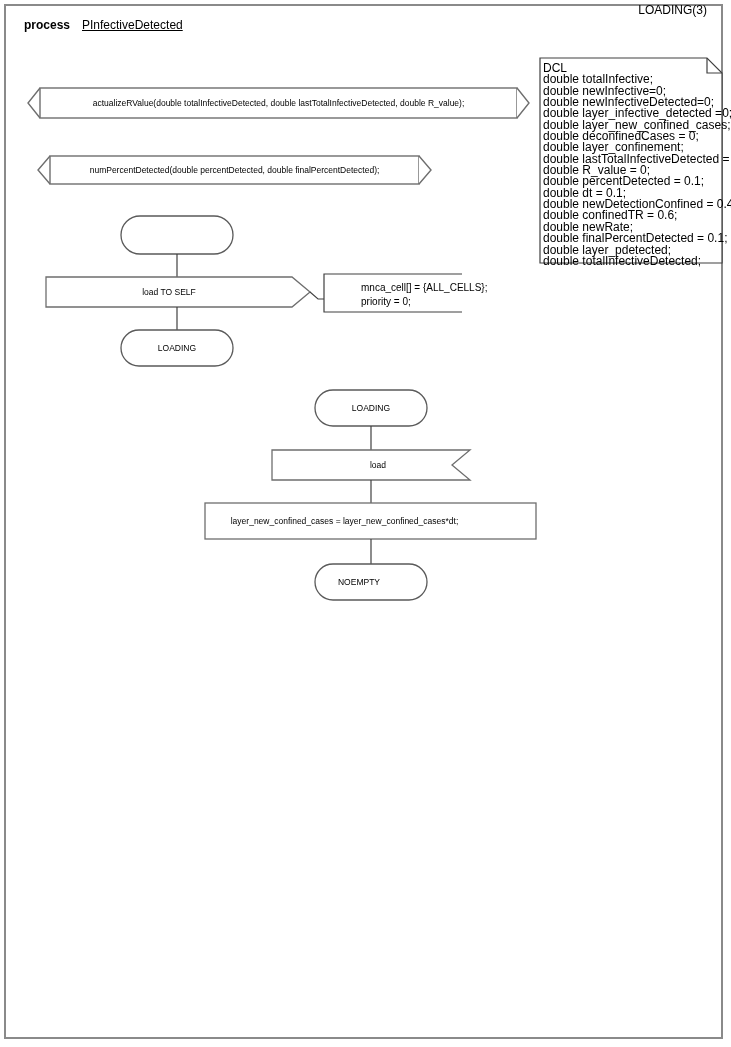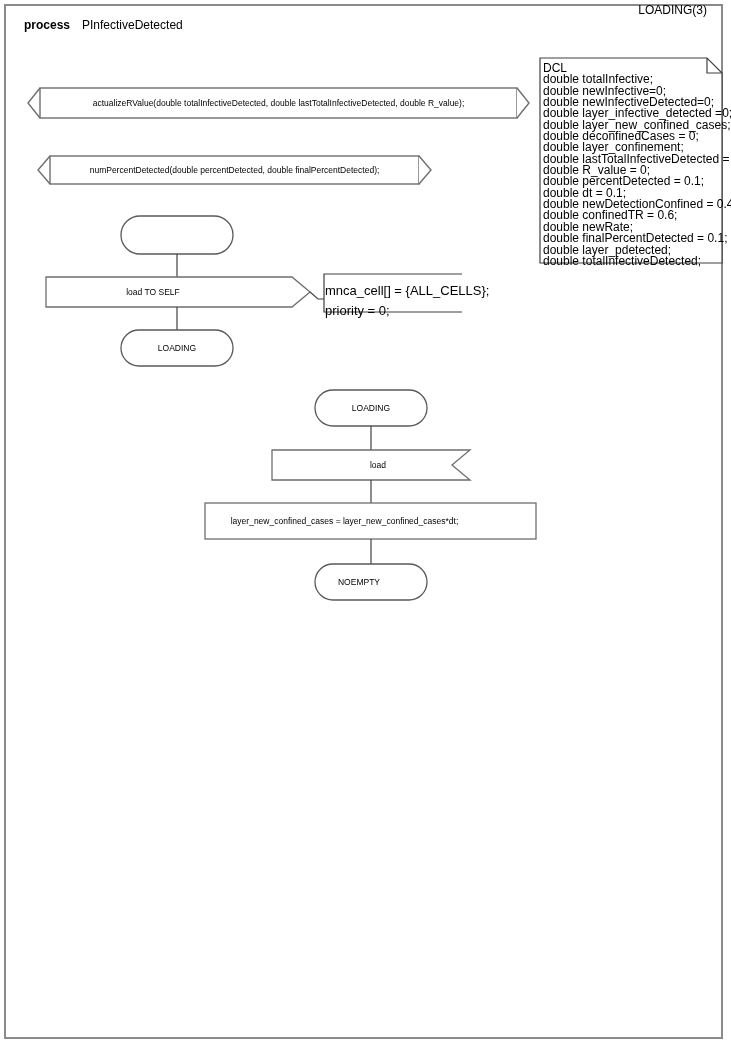--- a/index.html
+++ b/index.html
@@ -40,20 +40,21 @@
   }
   .hdr-kw {
     left: 24px;
     top: 18px;
     font-weight: bold;
     letter-spacing: 0px;
   }
   .hdr-name {
     left: 82px;
     top: 18px;
+    text-decoration: underline;
   }
   .hdr-page {
     right: 24px;
     top: 3px;
   }
 
   
   .canvas {
     position: absolute;
     left: 0;
@@ -83,24 +84,25 @@
     line-height: 11.35px;
     color: #000;
     white-space: pre;
   }
 
   
   .cmt-text {
     position: absolute;
     left: 325px;
     top: 281px;
-    font-size: 13px;
-    line-height: 20px;
+    font-size: 10px;
+    line-height: 14px;
     color: #000;
     white-space: pre;
+    padding-left: 36px;
   }
 </style>
 </head>
 <body>
 
 <div id="page">
 
   <div class="page-frame"></div>
 
   <div class="hdr hdr-kw">process</div>
@@ -166,21 +168,21 @@
 double confinedTR = 0.6;
 double newRate;
 double finalPercentDetected = 0.1;
 double layer_pdetected;
 double totalInfectiveDetected;</div>
 
   <div class="shp-text ctr" style="left:40px; top:98px; width:477px;">actualizeRValue(double totalInfectiveDetected, double lastTotalInfectiveDetected, double R_value);</div>
 
   <div class="shp-text ctr" style="left:50px; top:165px; width:369px;">numPercentDetected(double percentDetected, double finalPercentDetected);</div>
 
-  <div class="shp-text ctr" style="left:30px; top:287px; width:246px;">load TO SELF</div>
+  <div class="shp-text ctr" style="left:46px; top:287px; width:246px;">load TO SELF</div>
 
   <div class="cmt-text">mnca_cell[] = {ALL_CELLS};
 priority = 0;</div>
 
   <div class="shp-text ctr" style="left:121px; top:343px; width:112px;">LOADING</div>
 
   <div class="shp-text ctr" style="left:315px; top:403px; width:112px;">LOADING</div>
 
   <div class="shp-text ctr" style="left:288px; top:460px; width:180px;">load</div>
 

